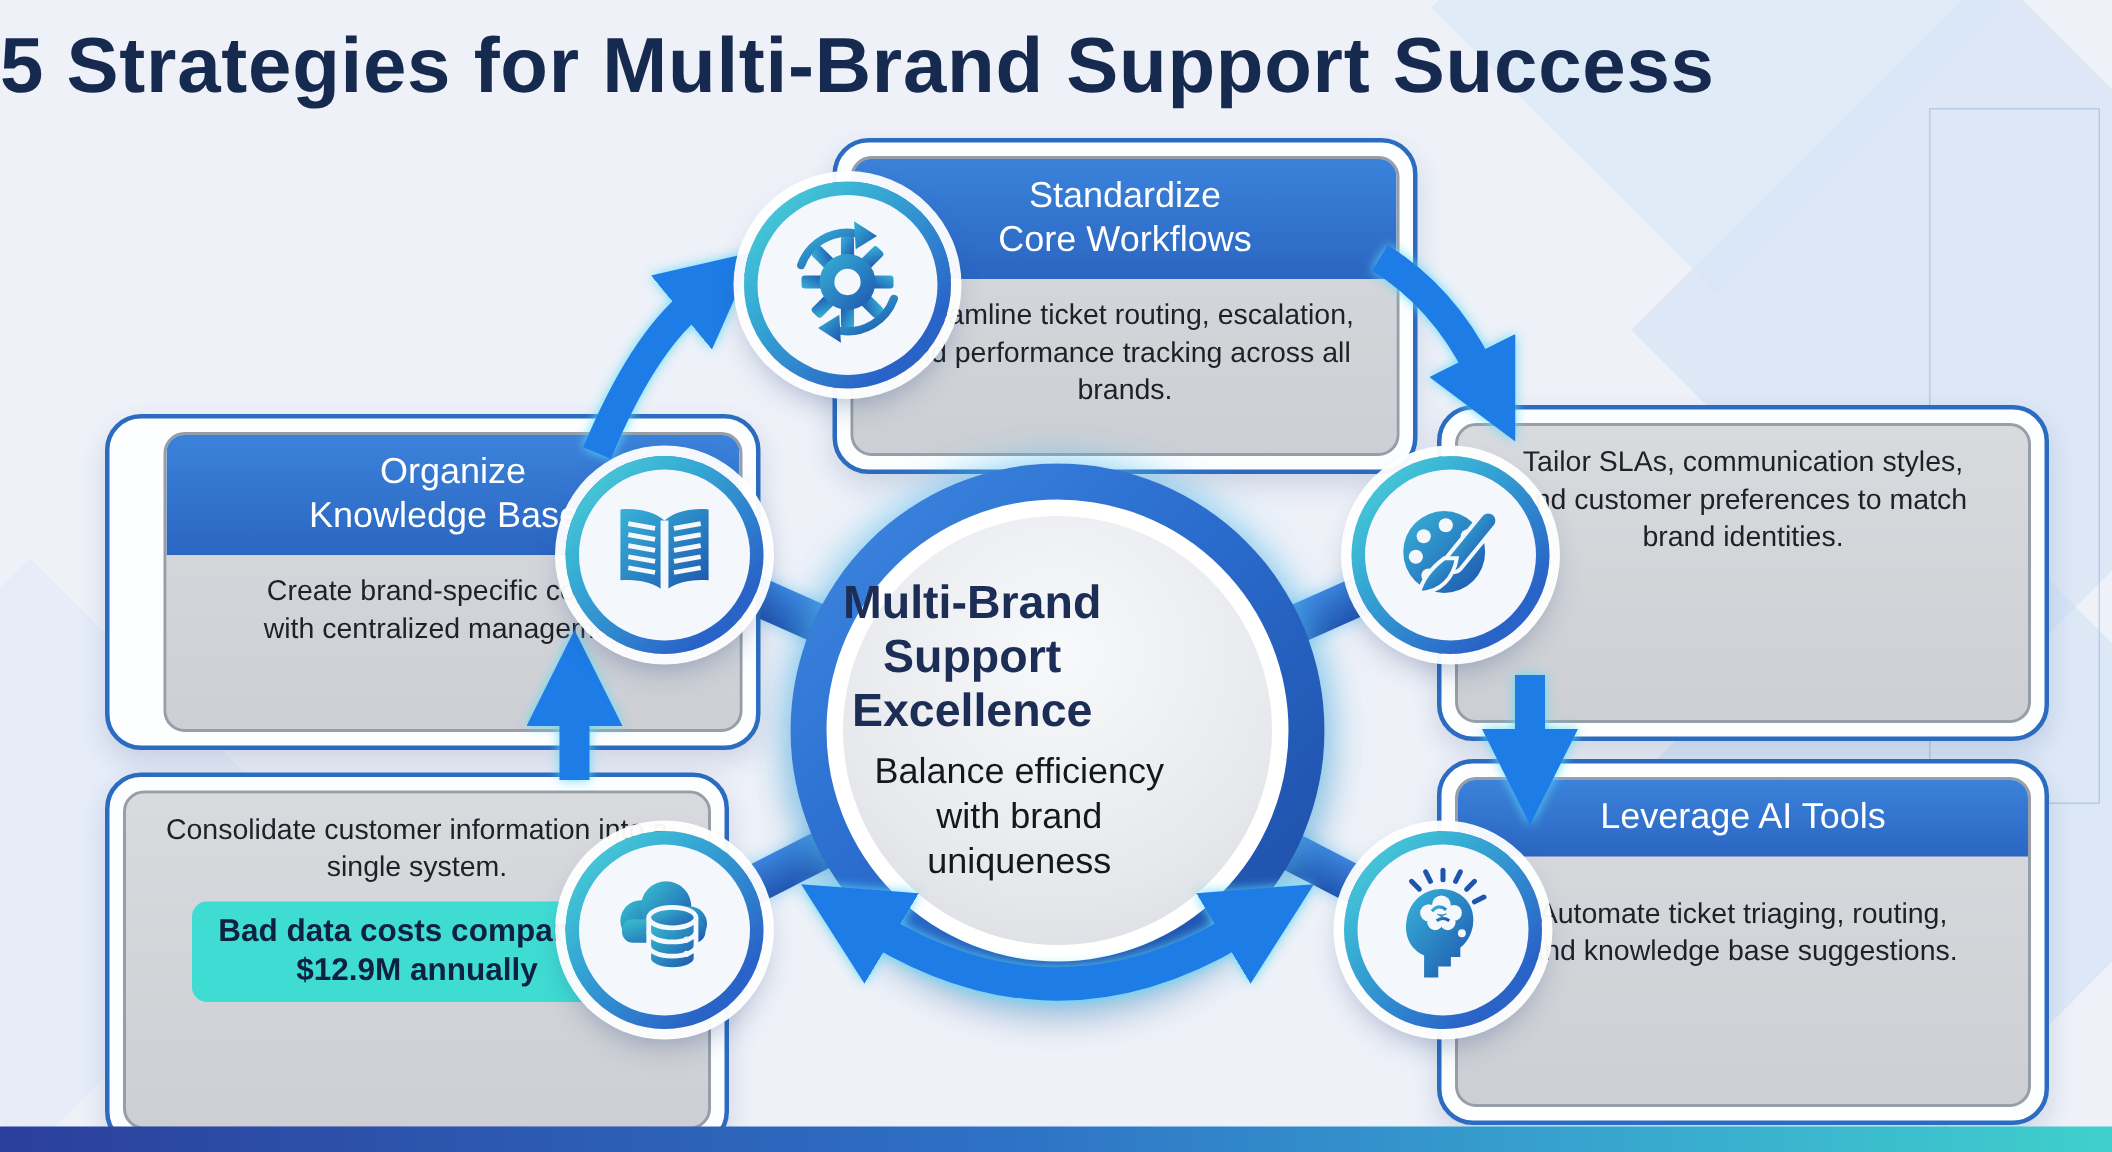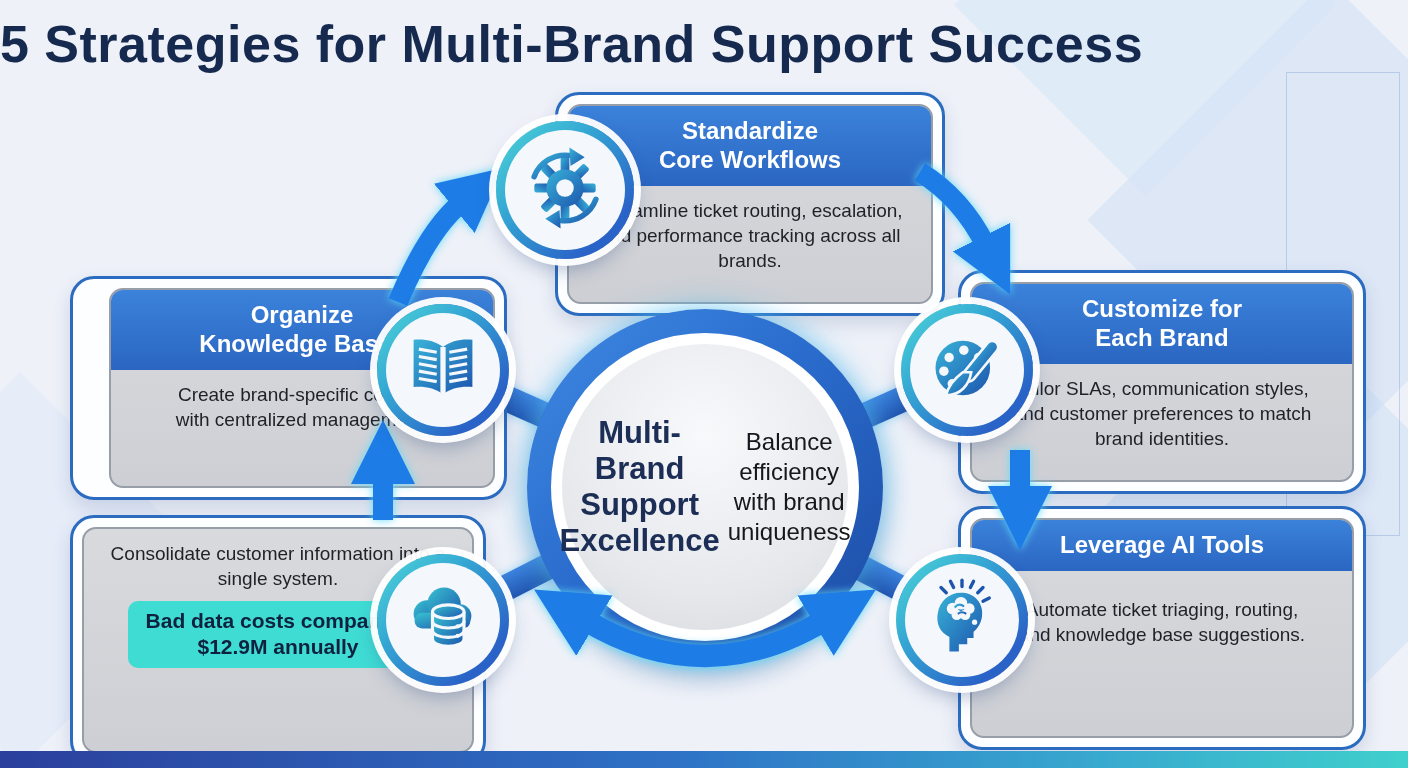--- a/index.html
+++ b/index.html
@@ -31,21 +31,21 @@
   .spoke-ul{left:443px;top:357px;width:287px;transform:rotate(24deg);transform-origin:0 50%;}
   .spoke-ur{left:705px;top:474px;width:287px;transform:rotate(-24deg);transform-origin:0 50%;}
   .spoke-ll{left:443px;top:607px;width:294px;transform:rotate(-27deg);transform-origin:0 50%;}
   .spoke-lr{left:705px;top:474px;width:289px;transform:rotate(27.4deg);transform-origin:0 50%;}
 
   
   .card{position:absolute;z-index:2;background:#fdfeff;border:3px solid #2b6cc0;
     border-radius:24px;padding:9px;box-shadow:0 8px 18px rgba(40,70,130,.16);}
   .card-inner{height:100%;border:2px solid #979ea8;border-radius:14px;overflow:hidden;
     display:flex;flex-direction:column;background:linear-gradient(180deg,#d8dade,#cdcfd4);box-sizing:border-box;}
-  .card-header{background:linear-gradient(180deg,#3b82da,#2a66c2);color:#fff;font-weight:700;
+  .card-header{background:linear-gradient(180deg,#3b82da,#2a66c2);color:#fff;font-weight:400;
     font-size:24px;text-align:center;padding:11px 6px;line-height:1.2;}
   .card-body{flex:1;display:flex;flex-direction:column;justify-content:flex-start;align-items:center;padding:12px 10px 8px;}
   .card-desc{font-size:19px;line-height:1.32;text-align:center;color:#1e2126;max-width:330px;}
   .card-top{left:555px;top:92px;width:366px;height:200px;}
   .card-organize{left:70px;top:276px;width:386px;height:200px;padding-left:36px;}
   .card-organize .card-desc{max-width:280px;}
   .card-customize{left:958px;top:270px;width:384px;height:200px;}
   .card-customize .card-desc{max-width:300px;}
   .card-centralize{left:70px;top:515px;width:392px;height:226px;}
   .card-centralize .card-desc{max-width:345px;}
@@ -53,21 +53,21 @@
   .card-leverage .card-desc{max-width:290px;margin-top:14px;text-align:center;}
   .stat-badge{margin-top:10px;background:#3fdcd4;border-radius:10px;padding:7px 18px;
     font-weight:700;font-size:21px;color:#0e2240;text-align:center;line-height:1.25;}
 
   
   .hub{left:527px;top:309px;width:356px;height:356px;border-radius:50%;z-index:3;
     background:linear-gradient(135deg,#3f8ae2 0%,#2a6ccd 45%,#1c4aa2 100%);
     box-shadow:0 0 28px rgba(85,200,250,.75),0 12px 24px rgba(30,60,120,.3);}
   .hub-core{position:absolute;inset:24px;border-radius:50%;border:11px solid #fff;
     background:radial-gradient(circle at 50% 32%,#f8f9fb 0%,#e6e8ec 65%,#d7d9de 100%);
-    display:flex;flex-direction:row;align-items:center;justify-content:center;gap:8px;box-sizing:border-box;}
+    display:flex;flex-direction:column;align-items:flex-start;justify-content:center;gap:8px;box-sizing:border-box;}
   .hub-title{font-size:31px;font-weight:800;color:#1c2e56;text-align:center;line-height:1.16;}
   .hub-sub{font-size:24px;color:#15171c;text-align:center;max-width:235px;line-height:1.25;}
 
   
   .arrows{position:absolute;left:0;top:0;z-index:4;pointer-events:none;
     filter:drop-shadow(0 0 4px rgba(95,218,250,.95));}
 
   
   .icon-badge{position:absolute;width:132px;height:132px;border-radius:50%;z-index:5;
     background:linear-gradient(135deg,#4fd8d8 0%,#35a9d4 35%,#2a63c8 80%);
@@ -116,22 +116,20 @@
     <div class="card-header pre">Organize
 Knowledge Bases</div>
     <div class="card-body">
         <div class="card-desc">Create brand-specific content with centralized management.</div>
       </div>
   </div>
 </div>
 
 <div class="card card-customize">
   <div class="card-inner">
-    <div class="card-header pre">Customize for
-Each Brand</div>
     <div class="card-body">
         <div class="card-desc">Tailor SLAs, communication styles, and customer preferences to match brand identities.</div>
       </div>
   </div>
 </div>
 
 <div class="card card-centralize">
   <div class="card-inner">
     <div class="card-body">
       <div class="card-desc">Consolidate customer information into a single system.</div>

